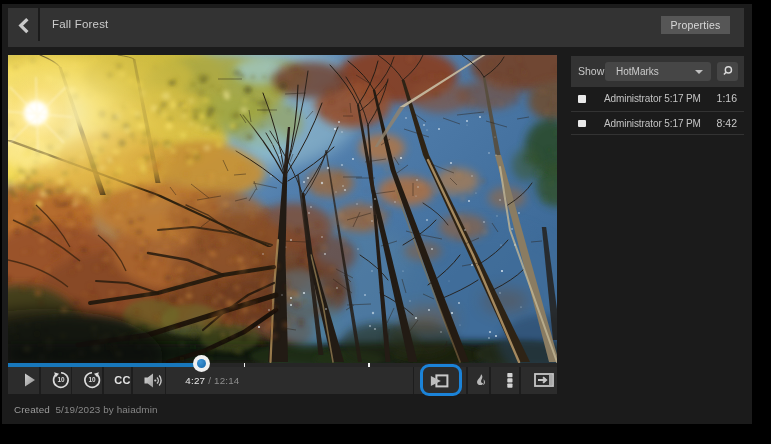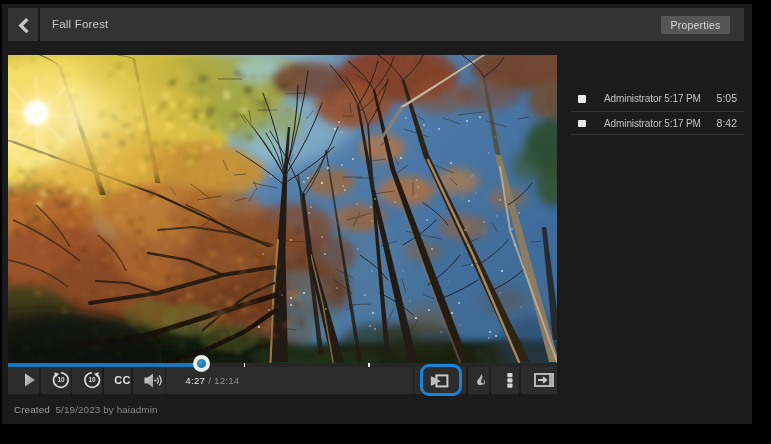--- a/index.html
+++ b/index.html
@@ -2,21 +2,21 @@
 <html><head>
 <meta charset="utf-8">
 <style>
   * { margin:0; padding:0; box-sizing:border-box; }
   html,body { width:771px; height:444px; background:#000; overflow:hidden; }
   body { font-family:"Liberation Sans", sans-serif; position:relative; }
   #app { position:absolute; left:2px; top:4px; width:750px; height:420px; background:#1b1b1b; }
   .abs { position:absolute; }
 
   
-  #topbar { left:6px; top:4px; width:736px; height:33px; background:#333333; }
+  #topbar { left:6px; top:4px; width:736px; height:39px; background:#333333; }
   #backbtn { left:0; top:0; width:31px; height:33px; }
   #topdivider { left:29.5px; top:0; width:2px; height:33px; background:#1b1b1b; }
   #title { left:44px; top:0; height:33px; line-height:33px; font-size:11.5px; letter-spacing:0.2px; color:#cccccc; }
   #propbtn { left:653px; top:8px; width:69px; height:18px; background:#565656; border-radius:0;
              color:#d9d9d9; font-size:10.5px; text-align:center; line-height:18px; letter-spacing:0.2px; }
 
   
   #video { left:6px; top:51px; width:549px; height:308px; background:#5b87b0; overflow:hidden; }
 
   
@@ -1516,24 +1516,37 @@
 
   <div class="abs" id="bluering">
     <svg width="34.3" height="24.8" viewBox="0 0 34.3 24.8" style="position:absolute;left:0;top:0">
       <rect x="13.4" y="8.4" width="11" height="11" fill="none" stroke="#c9c9c9" stroke-width="2"></rect>
       <path d="M7.9 8.9 L7.9 18.9 L17.9 13.9 Z" fill="#bcbcbc"></path>
     </svg>
   </div>
 
   <div class="abs" id="created">Created&nbsp;&nbsp;<span>5/19/2023 by haiadmin</span></div>
 
+  <div class="abs" id="sbar">
+    <div id="showlbl">Show</div>
+    <div id="dropdown">
+        <b>HotMarks</b>
+        <i id="caret"></i>
+      </div>
+    <div id="searchbtn">
+      <svg width="21" height="19" viewBox="0 0 21 19">
+          <circle cx="11.4" cy="7.9" r="3.1" fill="none" stroke="#dadada" stroke-width="1.4"></circle>
+          <path d="M9.1 10.3 L6.9 12.6" stroke="#dadada" stroke-width="1.5"></path>
+        </svg>
+    </div>
+  </div>
   <div class="abs row" style="top:83px">
     <span class="chk"></span>
       <span class="rowtxt">Administrator 5:17 PM</span>
-      <span class="rowtime">5:05</span>
+      <span class="rowtime">1:16</span>
   </div>
   <div class="rowsep" style="top:106.5px"></div>
   <div class="abs row" style="top:107.5px">
     <span class="chk"></span>
       <span class="rowtxt">Administrator 5:17 PM</span>
       <span class="rowtime">8:42</span>
   </div>
   <div class="rowsep" style="top:130px"></div>
 </div>
 

